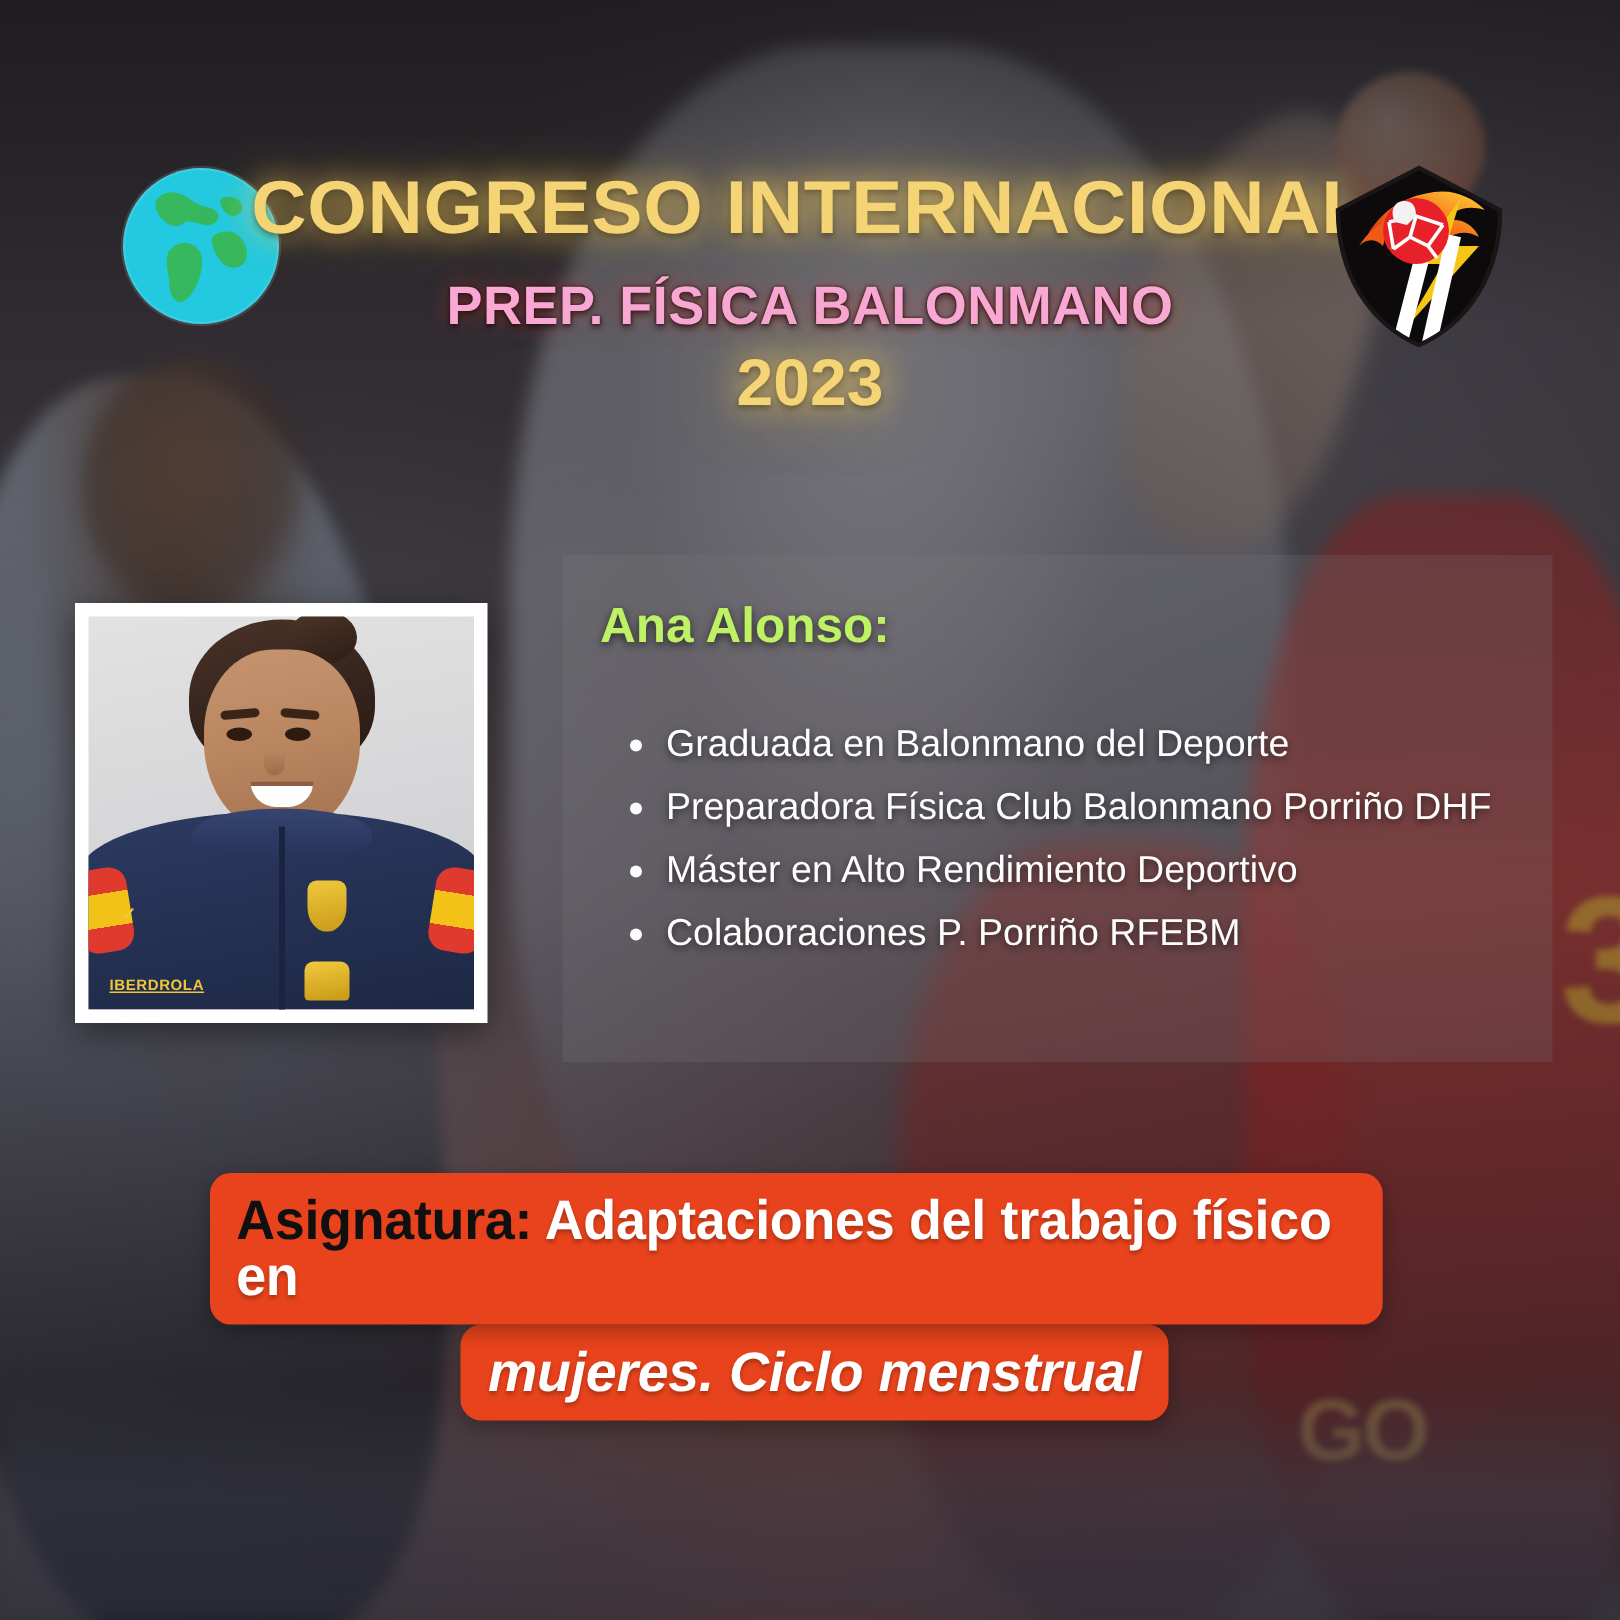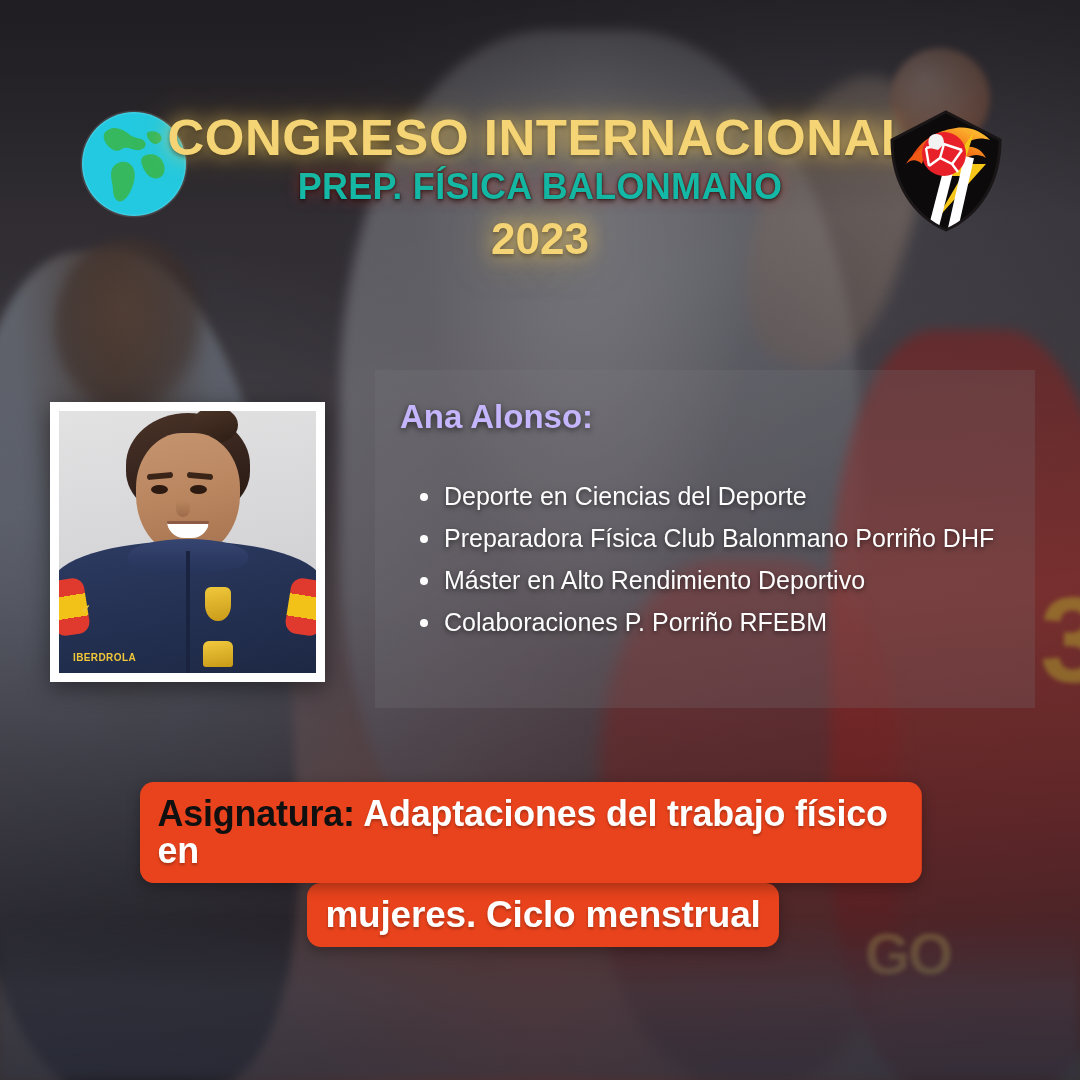--- a/index.html
+++ b/index.html
@@ -96,23 +96,23 @@
   
   .header { position:absolute; left:0; top:0; width:1080px; height:300px; }
   .title-block { position:absolute; left:0; top:112px; width:1080px; text-align:center; }
   .title-main {
     font:900 50px/1.06 "Liberation Sans", sans-serif;
     color:#f4d474; letter-spacing:.5px;
     text-shadow:0 0 18px rgba(246,206,96,.75), 0 0 38px rgba(246,196,70,.45), 0 2px 4px rgba(0,0,0,.55);
     transform:scaleX(1.02);
   }
   .title-sub {
-    margin-top:2px;
+    margin-top:19px;
     font:900 36px/1.1 "Liberation Sans", sans-serif;
-    color:#14b8a6; letter-spacing:.3px;
+    color:#f9a8d4; letter-spacing:.3px;
     text-shadow:0 0 14px rgba(196,62,58,.6), 0 2px 5px rgba(0,0,0,.75), 0 0 2px rgba(0,0,0,.9);
   }
   .title-year {
     margin-top:8px;
     font:900 44px/1.1 "Liberation Sans", sans-serif;
     color:#f4d474;
     text-shadow:0 0 20px rgba(246,206,96,.8), 0 0 44px rgba(246,196,70,.5), 0 2px 4px rgba(0,0,0,.5);
   }
 
   
@@ -121,21 +121,21 @@
   .crest { position:absolute; left:882px; top:106px; width:128px; height:128px; }
 
   
   .panel {
     position:absolute; left:375px; top:370px; width:660px; height:338px;
     background:rgba(125,122,126,.22);
   }
   .speaker-name {
     position:absolute; left:400px; top:400px;
     font:700 33px/1 "Liberation Sans", sans-serif;
-    color:#c4b5fd;
+    color:#bef264;
     text-shadow:0 2px 6px rgba(0,0,0,.6);
   }
   .bullets { position:absolute; left:408px; top:480px; width:620px; }
   .bullet {
     position:relative; padding-left:36px; margin-bottom:9px;
     font:400 25px/1.32 "Liberation Sans", sans-serif;
     color:#fdfdfd; text-shadow:0 2px 5px rgba(0,0,0,.55);
     white-space:nowrap;
   }
   .bullet::before {
@@ -226,37 +226,38 @@
   }
   .pt-joma {
     position:absolute; left:28px; bottom:58px;
     font:700 12px/1 "Liberation Sans", sans-serif; color:#f0c63a;
     letter-spacing:-.5px;
   }
   .pt-iber {
     position:absolute; left:20px; bottom:10px;
     font:700 10px/1 "Liberation Sans", sans-serif; color:#f0c63a;
     letter-spacing:.4px;
+    text-decoration:underline;
   }
 
   
   .banner { position:absolute; left:140px; top:782px; width:806px; }
   .banner-line {
     display:block; width:fit-content;
     background:#e8431c;
     color:#ffffff;
     font:900 37px/1 "Liberation Sans", sans-serif;
     padding:13px 18px 14px;
     border-radius:14px;
     letter-spacing:-.2px;
     text-shadow:0 2px 3px rgba(0,0,0,.28);
     box-shadow:0 4px 14px rgba(0,0,0,.3);
   }
   .banner-line.l1 { transform:scaleX(.97); transform-origin:left center; }
-  .banner-line.l2 { margin:0 auto; }
+  .banner-line.l2 { margin:0 auto;font-style:italic; }
   .banner-key { color:#101010; text-shadow:none; }
 </style>
 </head>
 <body>
 
 <div class="poster">
 
   <div class="bg">
     <div class="bg-base"></div>
     <div class="bg-p-left"></div>
@@ -325,21 +326,21 @@
         <path d="M64 6 L118 34 C118 78 96 110 64 124 C32 110 10 78 10 34 Z" fill="none" stroke="#1a1516" stroke-width="3"></path>
       </svg>
     </div>
   </div>
 
   <div class="panel"></div>
 
   <div class="speaker-name">Ana Alonso:</div>
 
   <div class="bullets">
-    <div class="bullet">Deporte en Ciencias del Deporte</div>
+    <div class="bullet">Graduada en Balonmano del Deporte</div>
     <div class="bullet">Preparadora Física Club Balonmano Porriño DHF</div>
     <div class="bullet">Máster en Alto Rendimiento Deportivo</div>
     <div class="bullet">Colaboraciones P. Porriño RFEBM</div>
   </div>
 
   <div class="portrait">
     <div class="portrait-inner">
       <div class="pt-hair"></div>
       <div class="pt-bun"></div>
       <div class="pt-face"></div>

